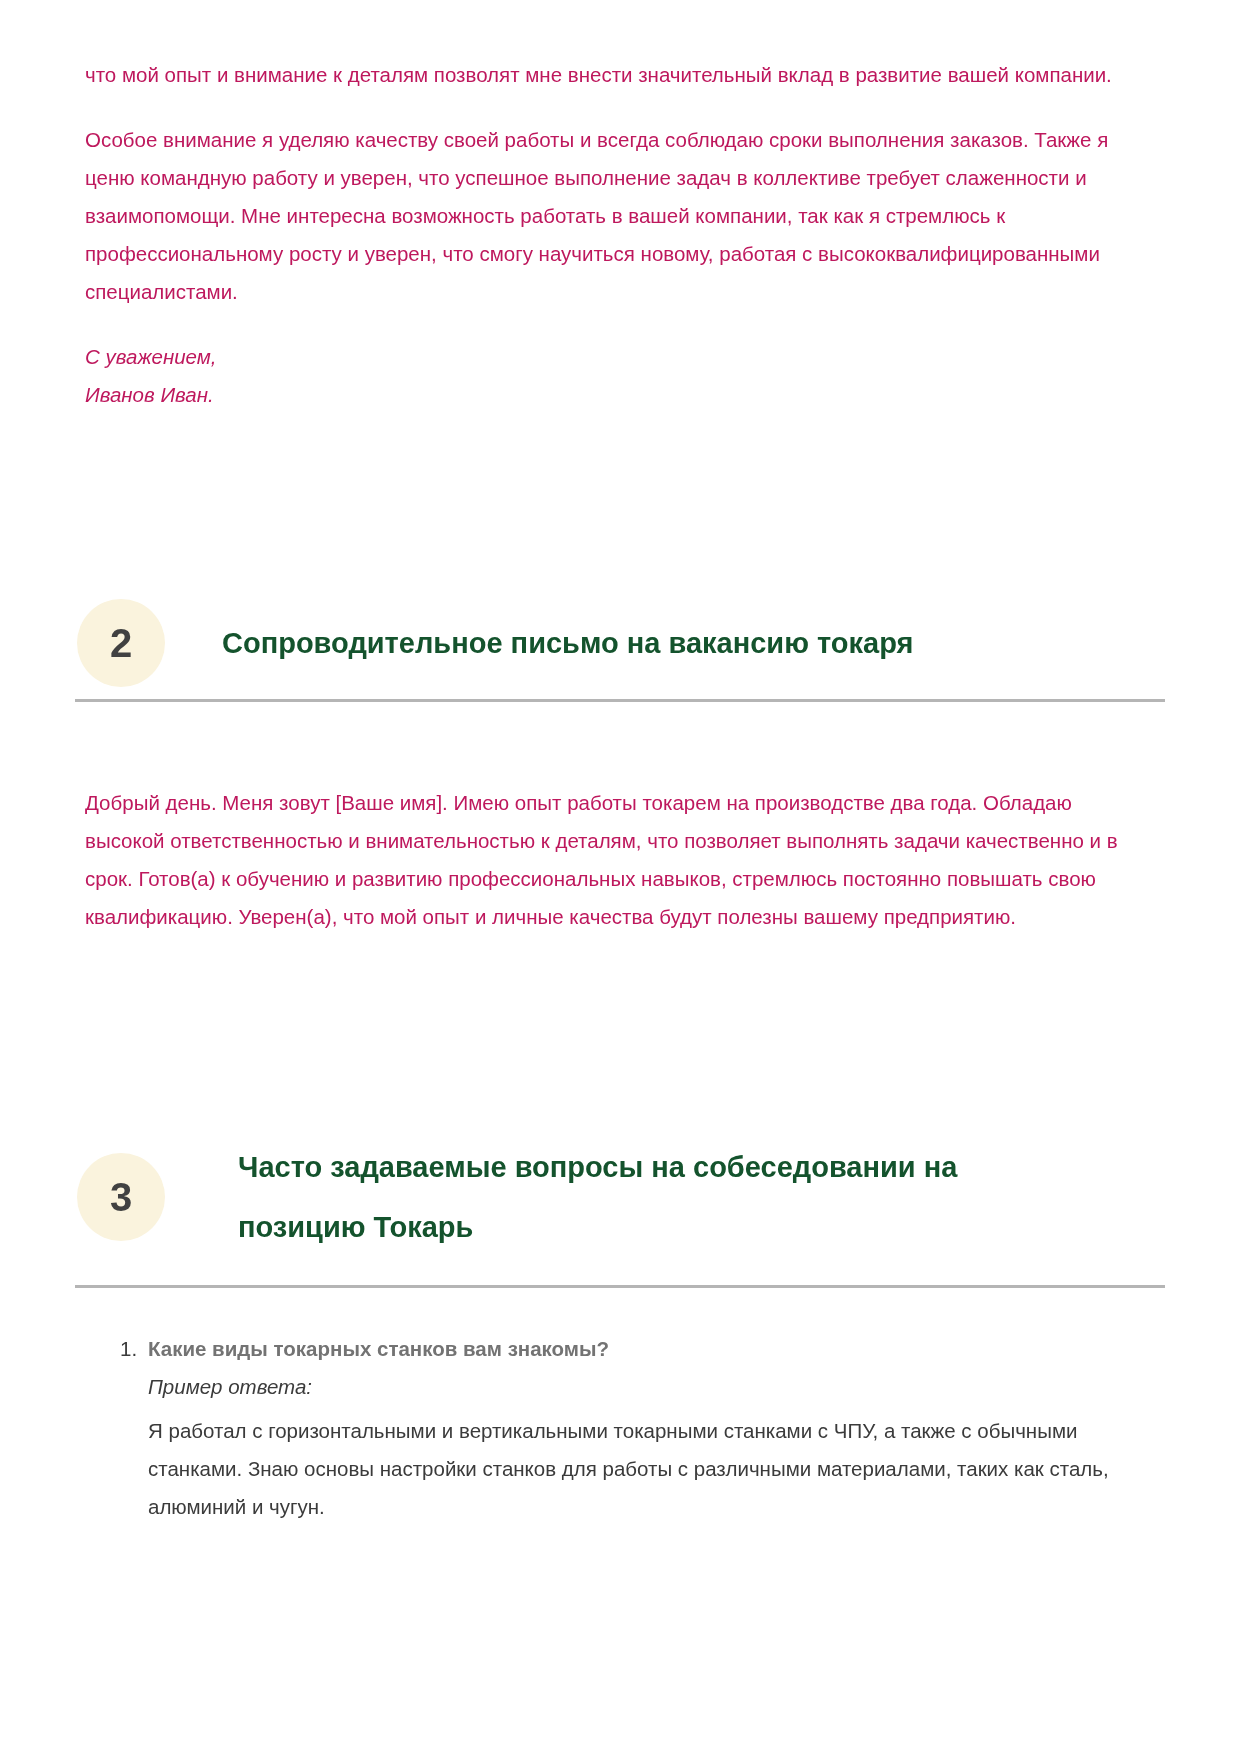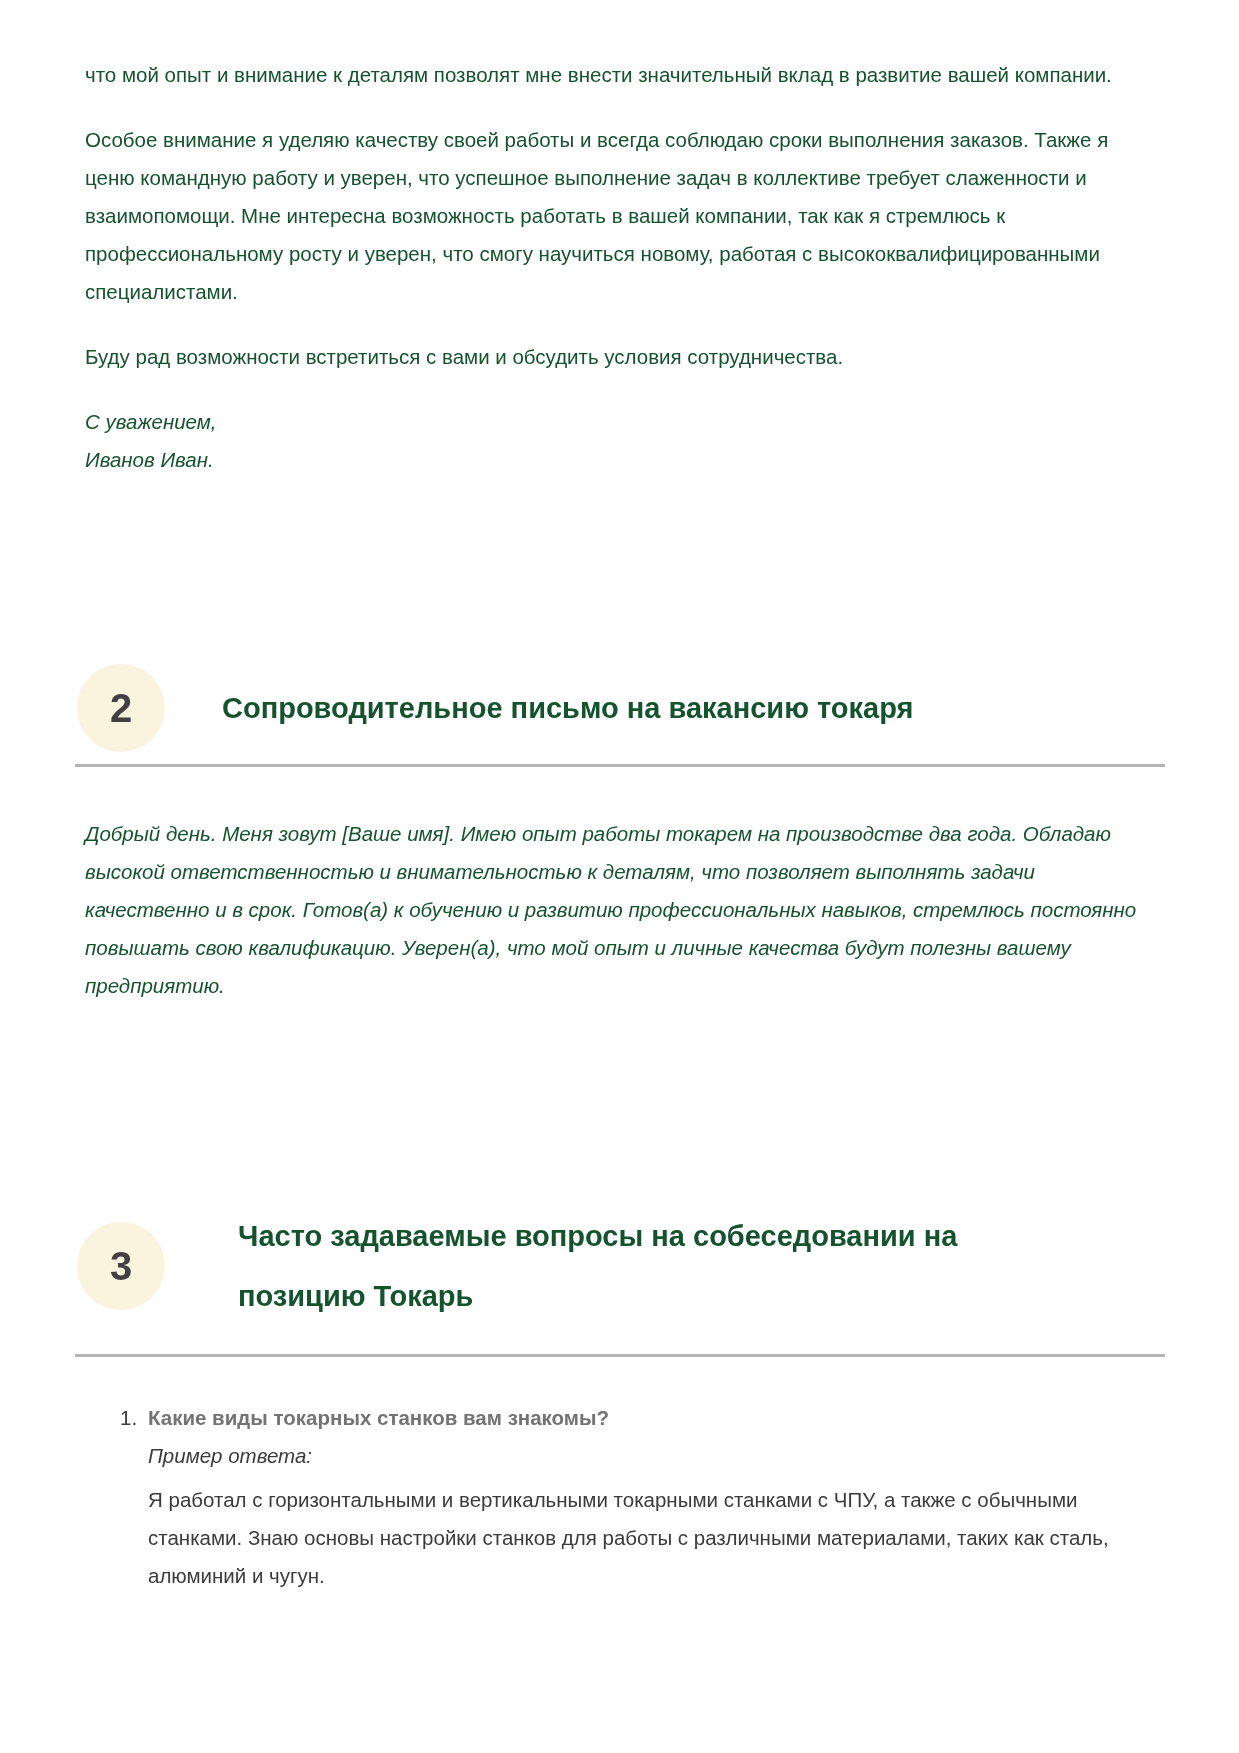--- a/index.html
+++ b/index.html
@@ -15,21 +15,21 @@
     background: #ffffff;
     overflow: hidden;
   }
   .content {
     box-sizing: border-box;
     padding: 56px 84px 0 85px;
   }
   .para {
     font-size: 20.5px;
     line-height: 38px;
-    color: #14532d;
+    color: #be185d;
     margin: 0 0 27px 0;
     max-width: 1070px;
   }
   .signoff {
     margin-bottom: 8px;
     font-style: italic;
   }
   .signoff-line {
     display: block;
   }
@@ -60,23 +60,22 @@
     color: #14532d;
     line-height: 60px;
     max-width: 790px;
   }
   .divider {
     height: 3px;
     background: #b5b5b5;
     margin: 12px -10px 0 -10px;
   }
   .section-body {
-    margin-top: 48px;
+    margin-top: 82px;
     margin-bottom: 0;
-    font-style: italic;
   }
   .faq {
     margin-top: 42px;
     padding-left: 35px;
   }
   .faq-item {
     display: flex;
     font-size: 20.5px;
     line-height: 38px;
     color: #3b3b3b;
@@ -102,21 +101,20 @@
 </head>
 <body>
 
 <div class="page">
   <div class="content">
 
     <p class="para">что мой опыт и внимание к деталям позволят мне внести значительный вклад в развитие вашей компании.</p>
 
     <p class="para">Особое внимание я уделяю качеству своей работы и всегда соблюдаю сроки выполнения заказов. Также я ценю командную работу и уверен, что успешное выполнение задач в коллективе требует слаженности и взаимопомощи. Мне интересна возможность работать в вашей компании, так как я стремлюсь к профессиональному росту и уверен, что смогу научиться новому, работая с высококвалифицированными специалистами.</p>
 
-    <p class="para">Буду рад возможности встретиться с вами и обсудить условия сотрудничества.</p>
 
     <p class="para signoff">
       <span class="signoff-line">С уважением,</span>
       <span class="signoff-line">Иванов Иван.</span>
     </p>
 
     <div class="section section-2">
       <div class="section-header">
         <div class="badge">
           <span>2</span>

